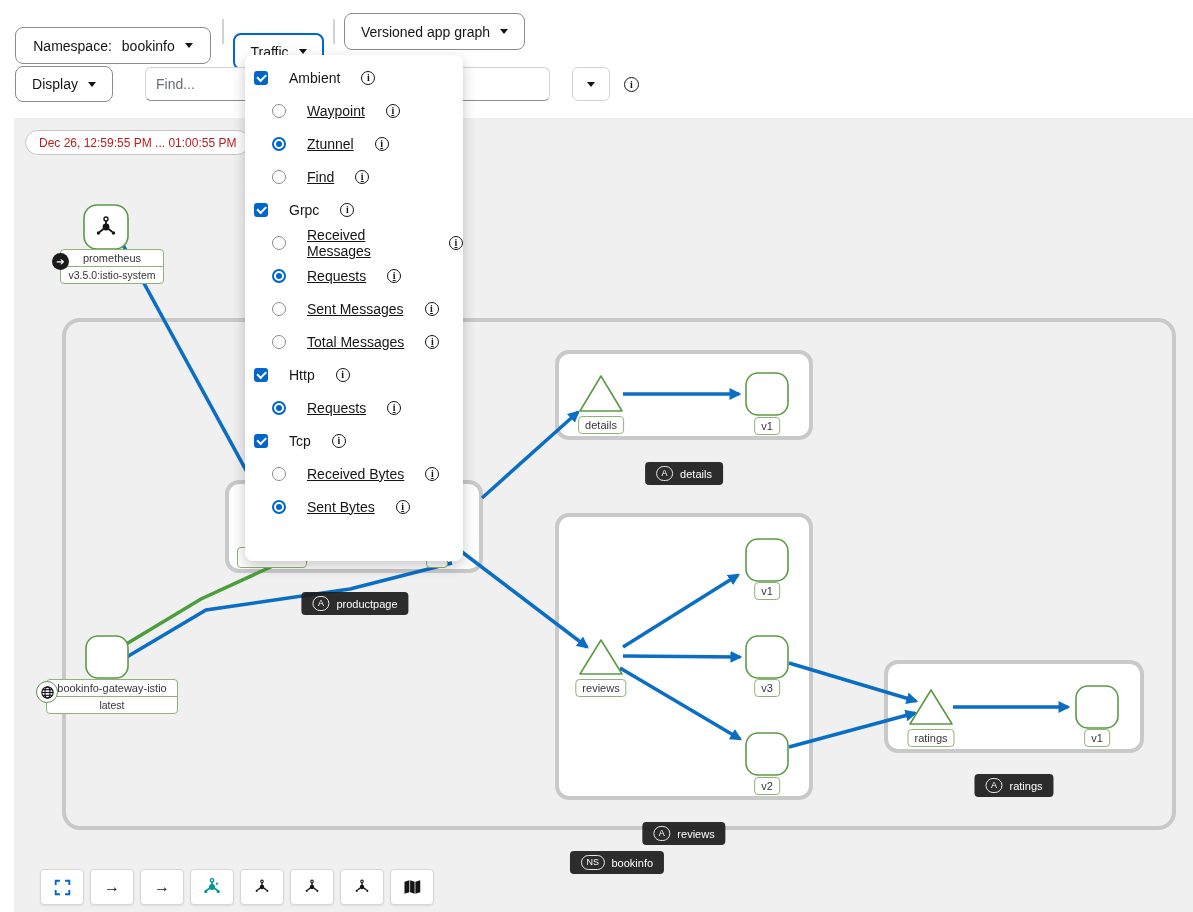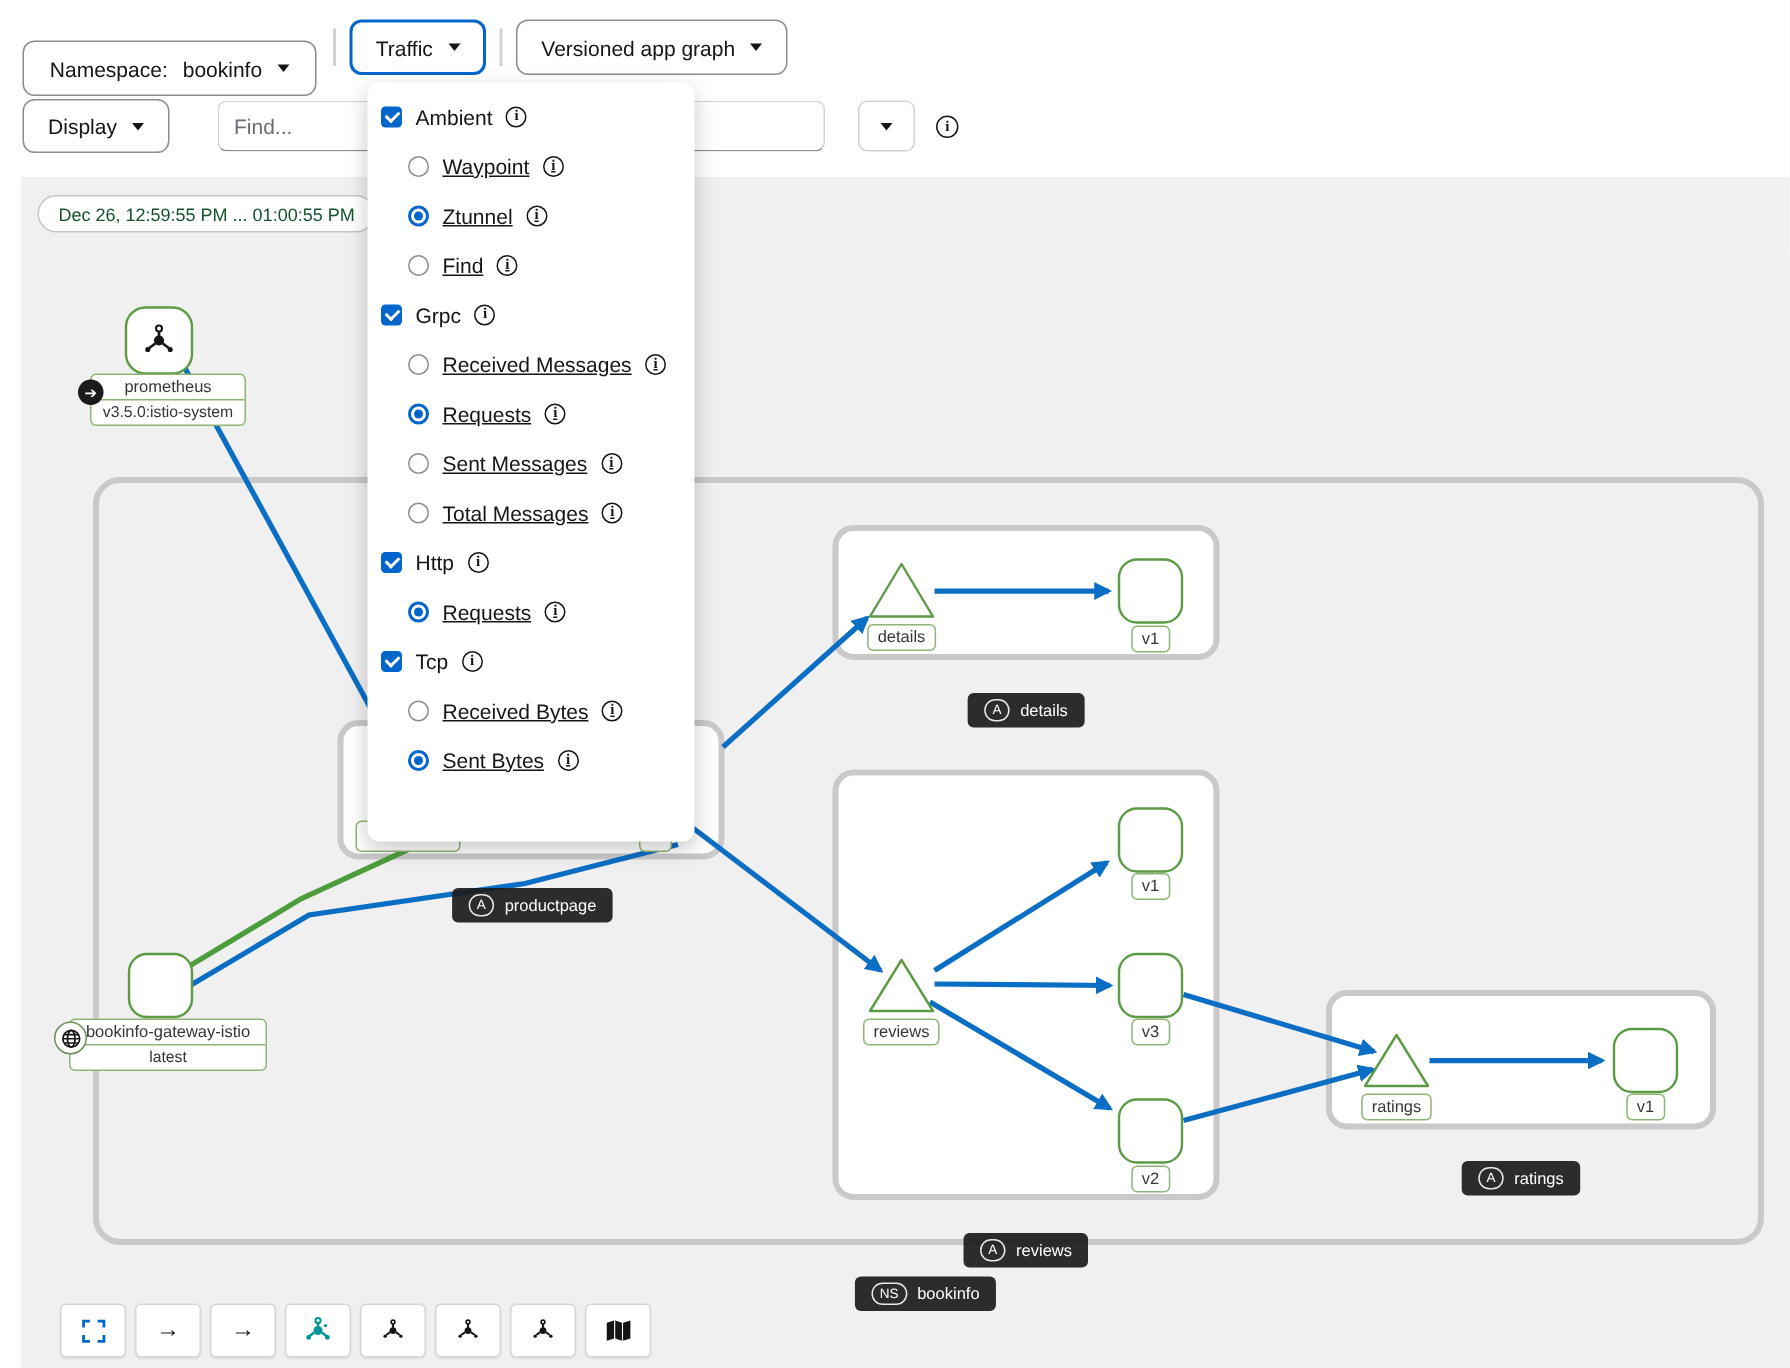--- a/index.html
+++ b/index.html
@@ -8,21 +8,21 @@
     font-family: "Liberation Sans", sans-serif;
     background:#fff; color:#151515; position:relative; overflow:hidden;
     font-size:14px;
   }
   
   .btn {
     position:absolute; display:flex; align-items:center; justify-content:center;
     gap:10px; background:#fff; border:1px solid #8a8d90; border-radius:8px;
     font-size:14px; color:#151515; cursor:pointer;
   }
-  .btn.active { border:2px solid #0066CC; }
+  .btn.active { border:2px solid #0066CC;margin-top:20px; }
   .caret { width:0; height:0; border-left:4.5px solid transparent;
     border-right:4.5px solid transparent; border-top:5px solid #151515; }
   .vdivider { position:absolute; width:1.5px; background:#d2d2d2; }
   .txtinput {
     position:absolute; background:#fff; border:1px solid #d2d2d2;
     border-bottom-color:#8a8d90; border-radius:6px; padding:0 10px; font-size:14px;
     font-family:"Liberation Sans", sans-serif; color:#151515;
   }
   .txtinput::placeholder { color:#6a6e73; }
   .info-icon {
@@ -30,36 +30,36 @@
     display:inline-flex; align-items:center; justify-content:center; flex:0 0 auto;
     font-family:"Liberation Serif", serif; font-weight:bold; font-size:10px; line-height:1;
   }
   .info-icon::before { content:"i"; }
   
   .menu {
     position:absolute; left:245px; top:55px; width:218px; height:506px;
     background:#fff; border-radius:8px; box-shadow:0 5px 14px rgba(3,3,3,.22);
     z-index:60; padding-top:6px;
   }
-  .mrow { display:flex; align-items:center; gap:9px; height:33px; padding-left:9px;
+  .mrow { display:flex; align-items:center; gap:21px; height:33px; padding-left:9px;
     font-size:14px; cursor:pointer; }
   .mrow.sub { padding-left:27px;text-decoration:underline; }
   .cb { width:14px; height:14px; border-radius:3px; background:#0066CC; position:relative; flex:0 0 auto; }
   .cb::after { content:""; position:absolute; left:3px; top:3.5px; width:7px; height:3.5px;
     border-left:2px solid #fff; border-bottom:2px solid #fff; transform:rotate(-45deg); }
   .radio { width:14px; height:14px; border-radius:50%; border:1px solid #8a8d90;
     background:#fff; flex:0 0 auto; display:flex; }
   .radio.sel { border:2px solid #0066CC; }
   .radio.sel .dot { width:6px; height:6px; border-radius:50%; background:#0066CC; margin:auto; }
   
   .graph-area { position:absolute; left:14px; top:118px; right:0; bottom:0; background:#f0f0f0; }
   .time-pill {
     position:absolute; left:11px; top:12px; height:25px; display:flex; align-items:center;
     padding:0 13px; background:#fff; border:1px solid #c6c6c6; border-radius:13px;
-    font-size:12px; color:#14532d; z-index:5;
+    font-size:12px; color:#b91c1c; z-index:5;
   }
   .ns-box { position:absolute; left:48px; top:200px; width:1114px; height:512px;
     border:4px solid #c9c9c9; border-radius:18px; z-index:1; }
   .app-box { position:absolute; background:#fff; border:4px solid #c9c9c9;
     border-radius:14px; z-index:2; }
   svg.edges { position:absolute; left:0; top:0; z-index:3; pointer-events:none; }
   .nlabel {
     position:absolute; background:#fff; border:1px solid #8db474; border-radius:4px;
     font-size:11px; color:#363636; text-align:center; padding:2px 6px; z-index:5;
     white-space:nowrap;

